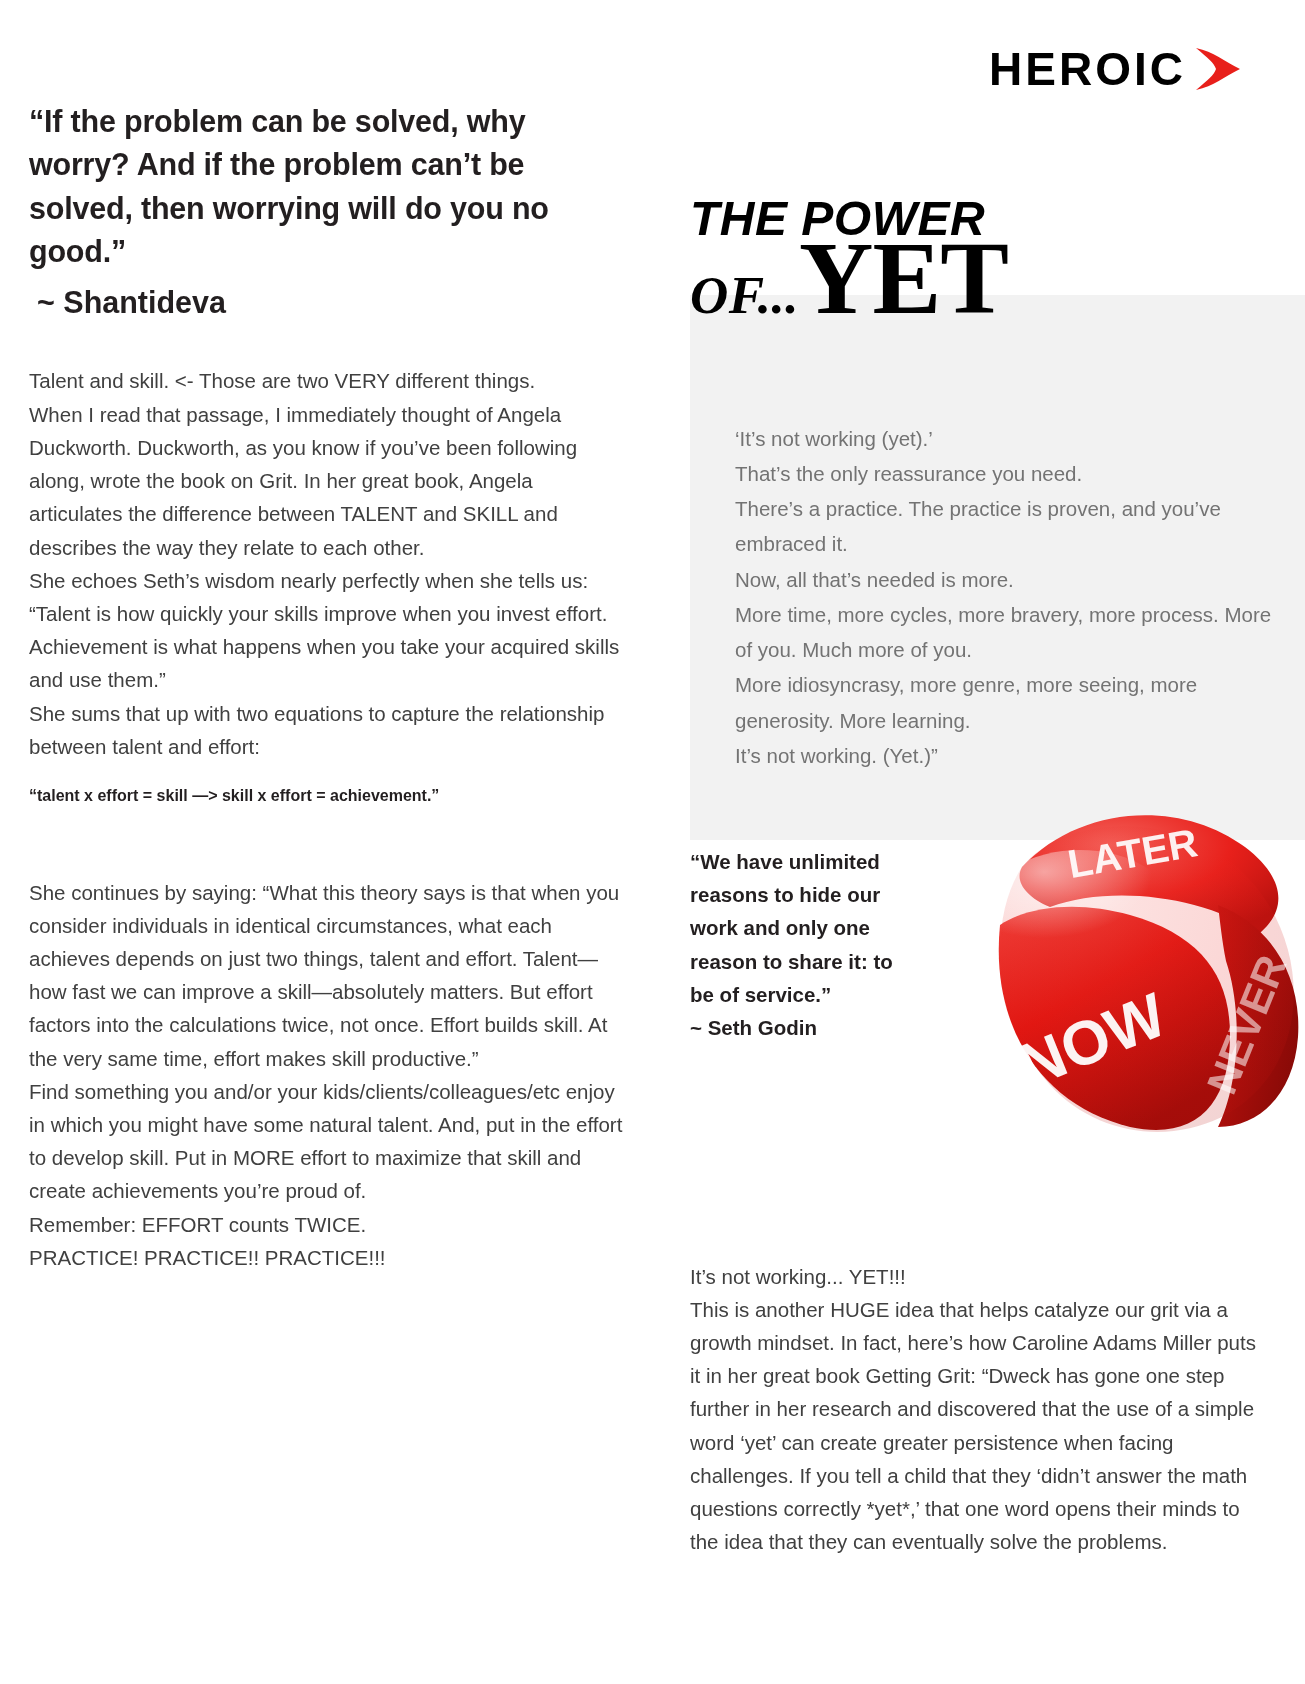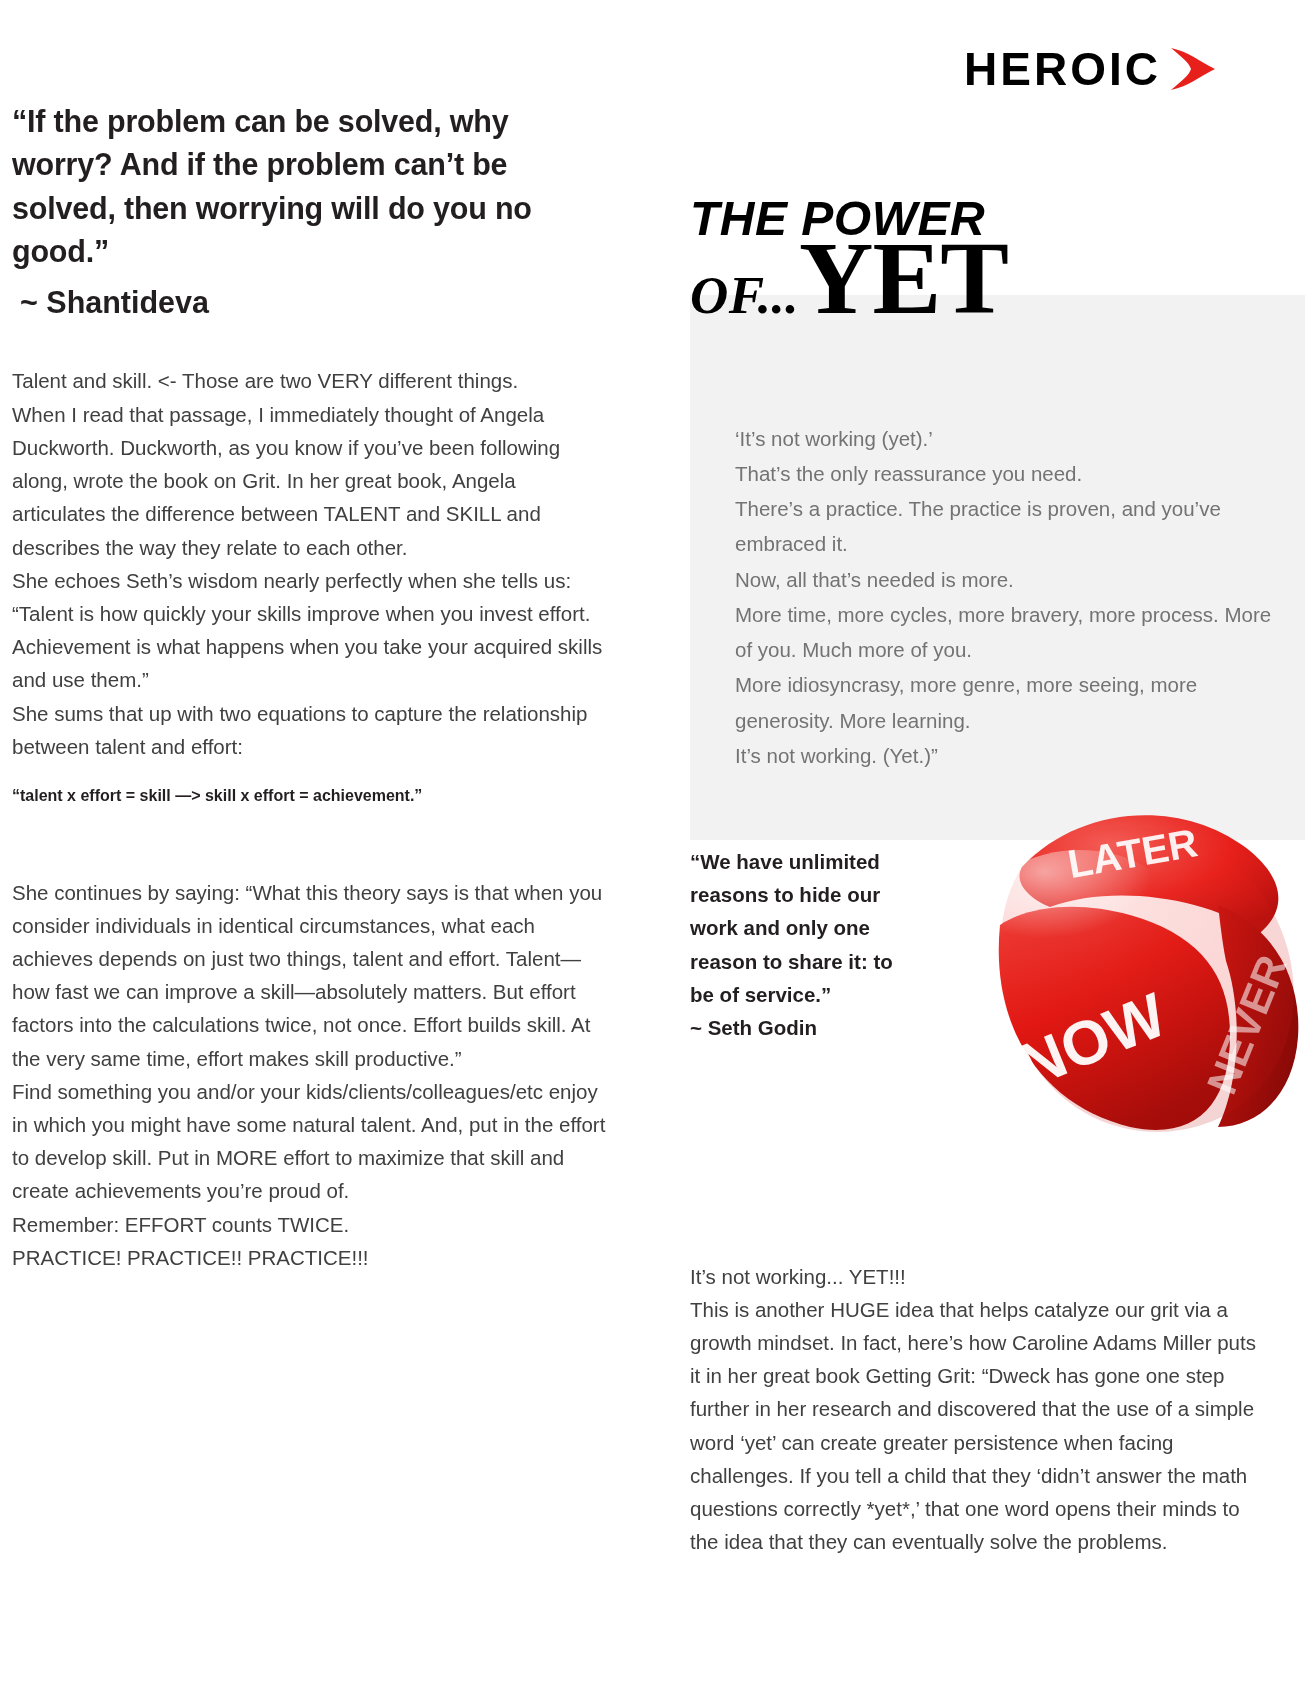--- a/index.html
+++ b/index.html
@@ -17,39 +17,39 @@
   .page {
     position: relative;
     width: 1305px;
     height: 1684px;
   }
 
   
   .logo {
     position: absolute;
     top: 42px;
-    right: 86px;
+    right: 61px;
     display: flex;
     align-items: center;
     gap: 4px;
   }
   .logo-word {
     font-family: "Liberation Sans", sans-serif;
     font-weight: bold;
     font-size: 46px;
     letter-spacing: 3px;
     color: #000000;
     line-height: 1;
   }
   .logo-mark { display: block; }
 
   
   .left-col {
     position: absolute;
-    left: 12px;
+    left: 29px;
     top: 100px;
     width: 600px;
   }
   .pull-quote {
     font-weight: bold;
     font-size: 30.5px;
     line-height: 1.42;
     color: #231f20;
     letter-spacing: -0.2px;
     margin: 0;

